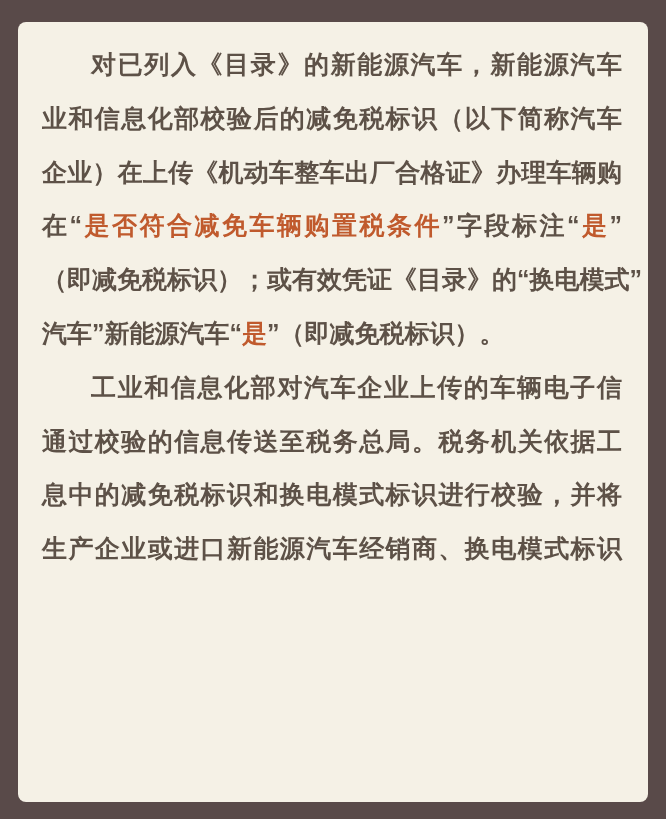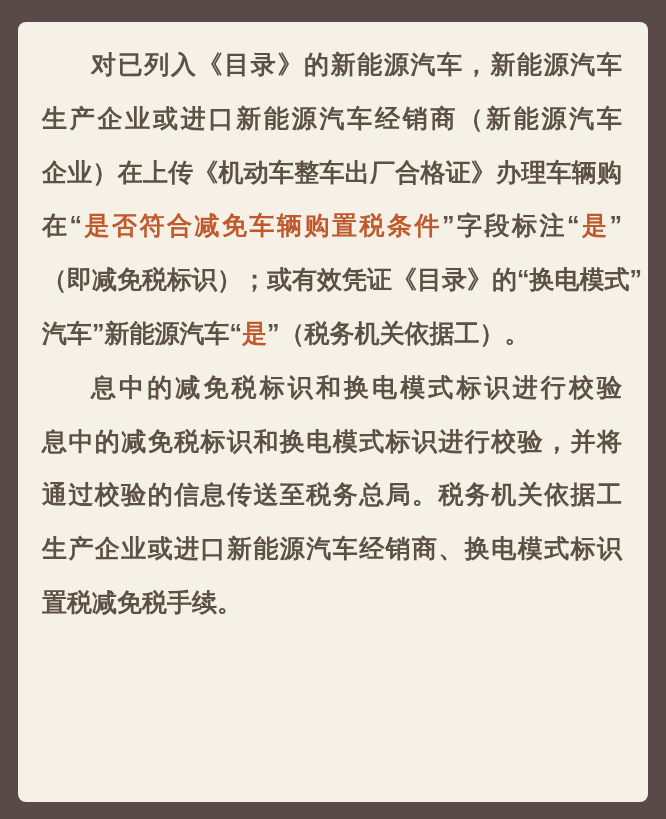--- a/index.html
+++ b/index.html
@@ -47,24 +47,23 @@
   .hl {
     color: var(--hl, #c05a2d);
   }
 </style>
 </head>
 <body style="background: rgb(89, 74, 73);">
 
 <div class="card" style="background: rgb(245, 241, 230);">
   <div class="article" style="color: rgb(93, 81, 71);">
       <div class="line j indent"><span>对已列入《目录》的新能源汽车，新能源汽车</span></div>
-      <div class="line j"><span>生产企业或进口新能源汽车经销商（新能源汽车</span></div>
+      <div class="line j"><span>业和信息化部校验后的减免税标识（以下简称汽车</span></div>
       <div class="line j"><span>企业）在上传《机动车整车出厂合格证》办理车辆购</span></div>
       <div class="line j"><span>在“</span><span class="hl">是否符合减免车辆购置税条件</span><span>”字段标注“</span><span class="hl">是</span><span>”</span></div>
       <div class="line j"><span>（即减免税标识）；或有效凭证《目录》的“换电模式”</span></div>
-      <div class="line"><span>汽车”新能源汽车“</span><span class="hl">是</span><span>”（税务机关依据工）。</span></div>
-      <div class="line j indent"><span>息中的减免税标识和换电模式标识进行校验</span></div>
+      <div class="line"><span>汽车”新能源汽车“</span><span class="hl">是</span><span>”（即减免税标识）。</span></div>
+      <div class="line j indent"><span>工业和信息化部对汽车企业上传的车辆电子信</span></div>
+      <div class="line j"><span>通过校验的信息传送至税务总局。税务机关依据工</span></div>
       <div class="line j"><span>息中的减免税标识和换电模式标识进行校验，并将</span></div>
-      <div class="line j"><span>通过校验的信息传送至税务总局。税务机关依据工</span></div>
       <div class="line j"><span>生产企业或进口新能源汽车经销商、换电模式标识</span></div>
-      <div class="line"><span>置税减免税手续。</span></div>
     </div>
 </div>
 
 </body></html>

